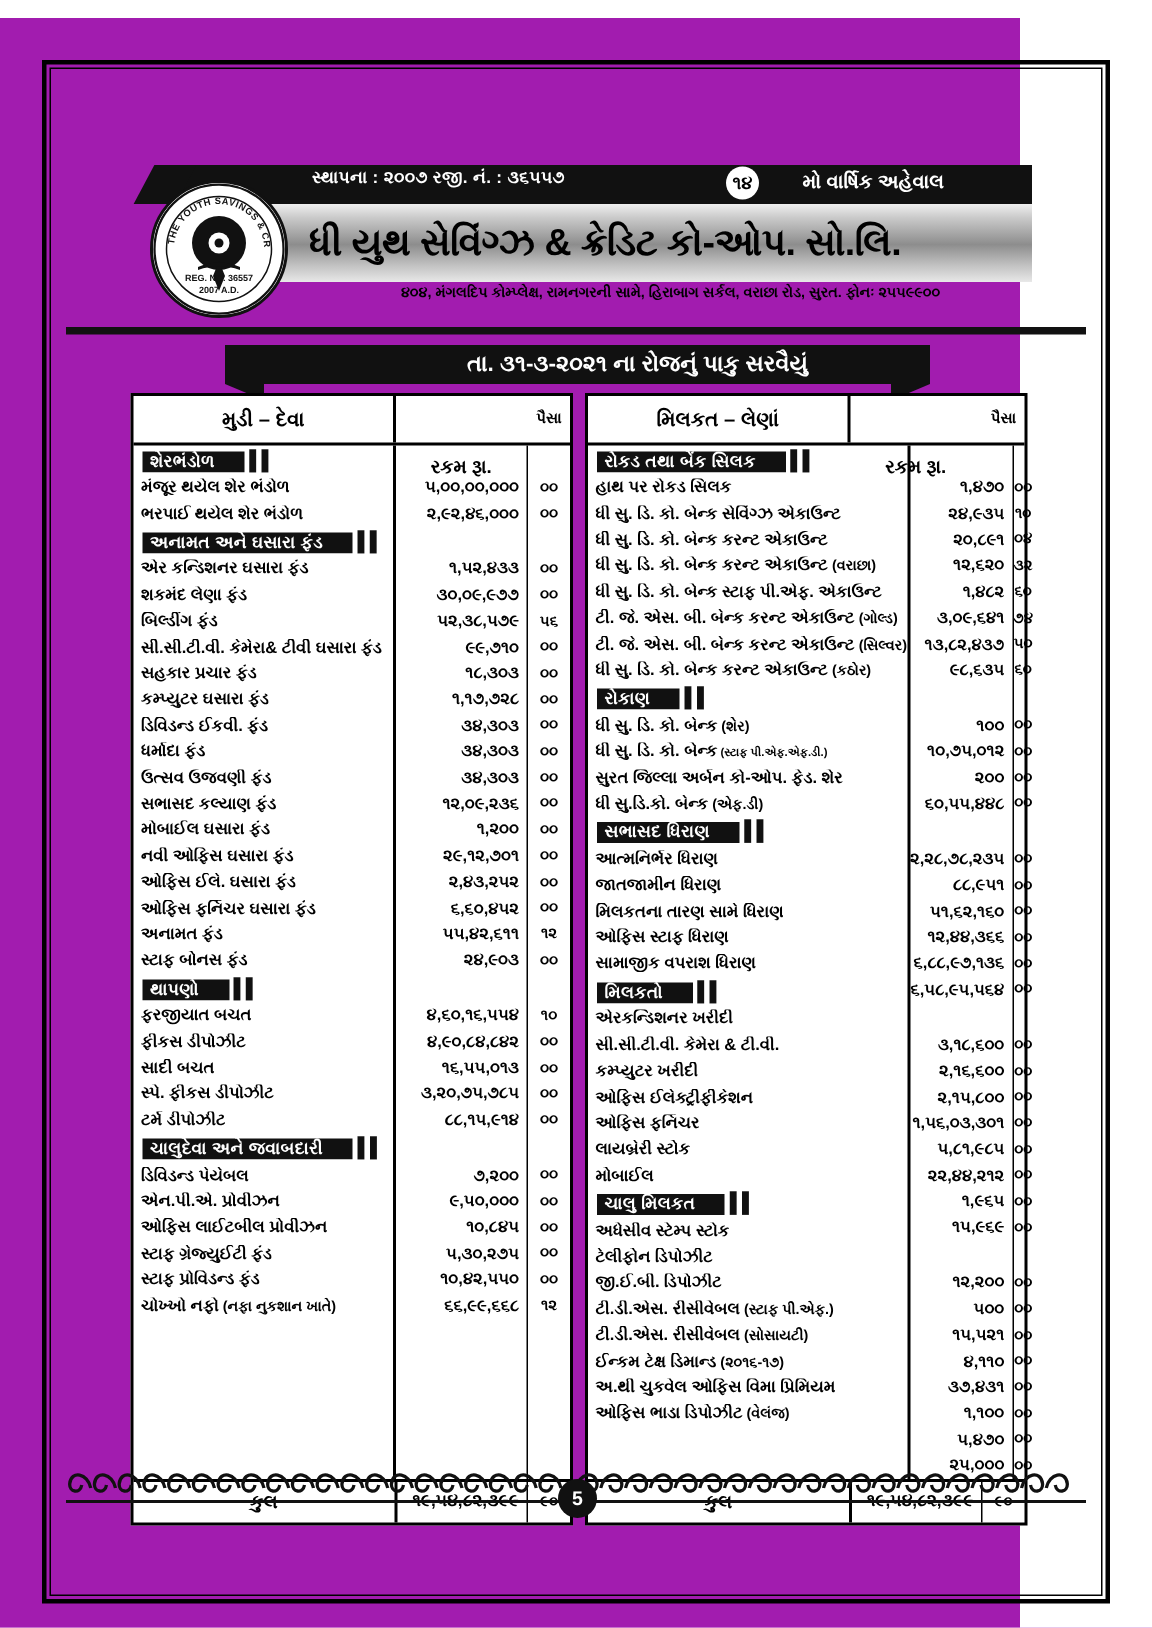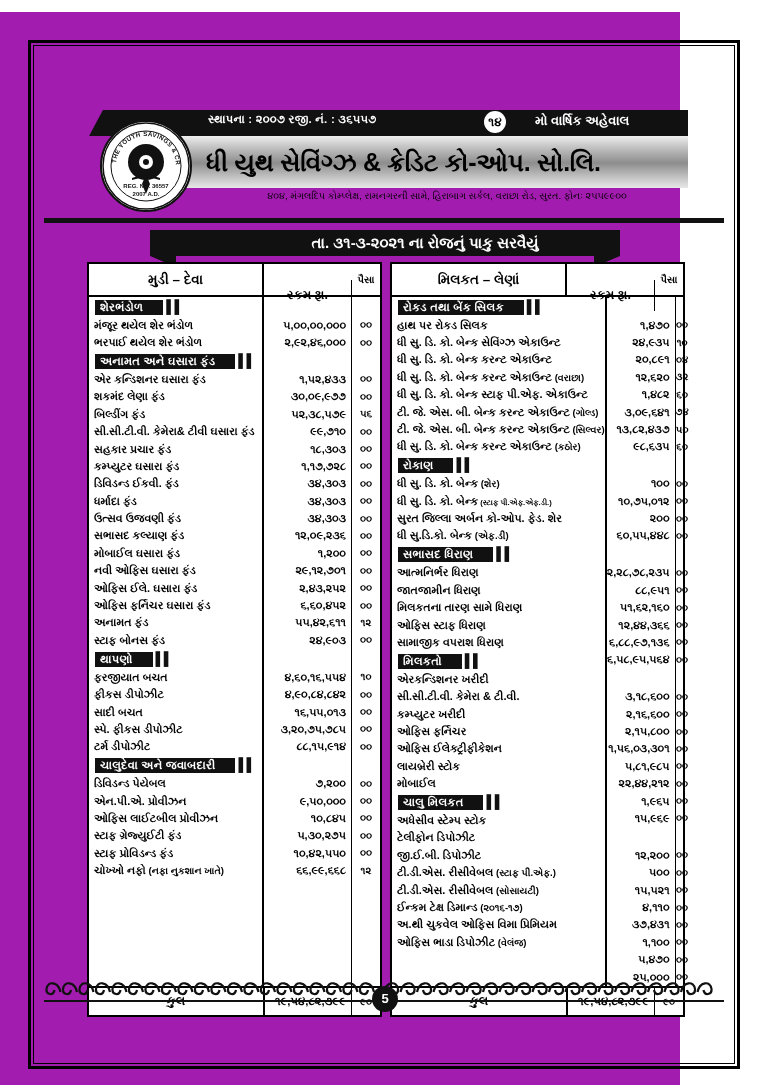--- a/index.html
+++ b/index.html
@@ -111,21 +111,21 @@
     line-height: 48px;
     color: #000;
     white-space: nowrap;
     letter-spacing: -0.3px;
   }
   .mast-addr {
     position: absolute;
     left: 118px; top: 80px;
     width: 482px;
     font-size: 9.6px;
-    font-weight: normal;
+    font-weight: bold;
     text-align: center;
     white-space: nowrap;
   }
 
   
   .logo {
     position: absolute;
     left: 12px; top: 10px;
     width: 88px; height: 88px;
     border-radius: 50%;
@@ -204,21 +204,20 @@
     border: 2px solid #000;
     box-sizing: border-box;
     background: #fff;
     display: flex;
     flex-direction: column;
   }
   .side-head {
     display: flex;
     border-bottom: 2px solid #000;
     height: 31px;
-    align-items: center;
   }
   .hc-desc {
     flex: 1;
     border-right: 2px solid #000;
     text-align: center;
     font-size: 13.5px;
     font-weight: bold;
     line-height: 31px;
     white-space: nowrap;
   }
@@ -809,24 +808,24 @@
             <div class="row ">
               <div class="desc-cell">એરકન્ડિશનર ખરીદી</div>
             </div>
             <div class="row ">
               <div class="desc-cell">સી.સી.ટી.વી. કેમેરા &amp; ટી.વી.</div>
             </div>
             <div class="row ">
               <div class="desc-cell">કમ્પ્યુટર ખરીદી</div>
             </div>
             <div class="row ">
+              <div class="desc-cell">ઓફિસ ઈલેક્ટ્રીફીકેશન</div>
+            </div>
+            <div class="row ">
               <div class="desc-cell">ઓફિસ ફર્નિચર</div>
-            </div>
-            <div class="row ">
-              <div class="desc-cell">ઓફિસ ઈલેક્ટ્રીફીકેશન</div>
             </div>
             <div class="row ">
               <div class="desc-cell">લાયબ્રેરી સ્ટોક</div>
             </div>
             <div class="row ">
               <div class="desc-cell">મોબાઈલ</div>
             </div>
             <div class="row section">
               <div class="desc-cell"><span class="sec-label">ચાલુ મિલકત</span><span class="sec-bars">▌▌</span></div>
             </div>

